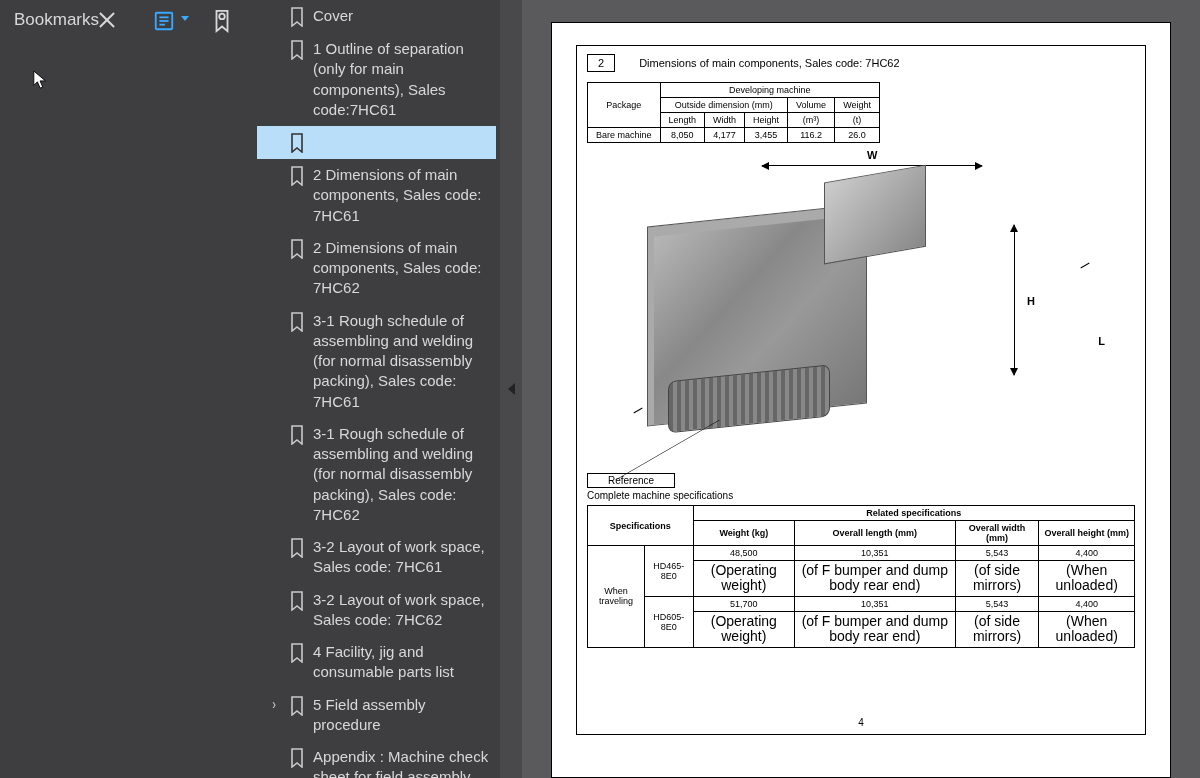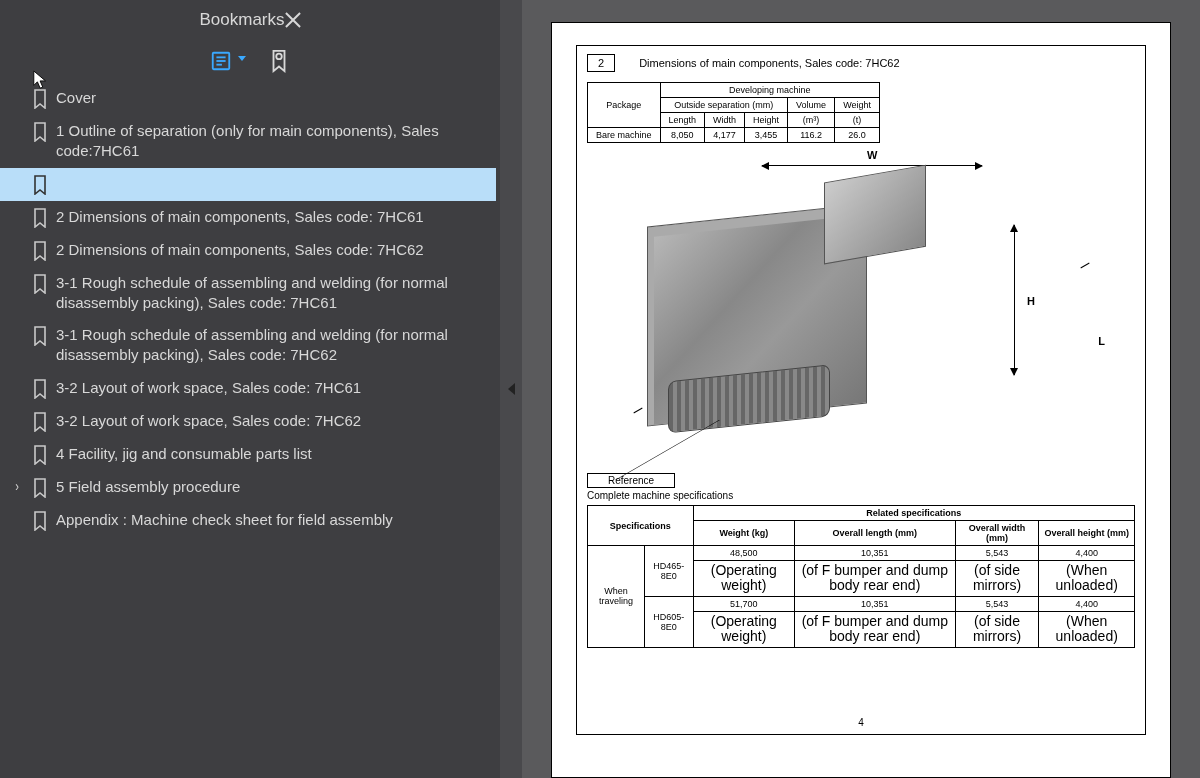--- a/index.html
+++ b/index.html
@@ -9,24 +9,23 @@
     width: 1200px;
     height: 778px;
     overflow: hidden;
     background: #5a5a5c;
   }
   .sidebar {
     width: 500px;
     background: #3e3e41;
     color: #d8d8d8;
     display: flex;
-    flex-direction: column;
+    flex-direction: row;
     flex-shrink: 0;
     position: relative;
-    align-items: center;
   }
   .sb-header {
     display: flex;
     align-items: center;
     padding: 8px 14px;
     font-size: 17px;
     height: 40px;
   }
   .sb-header .title { flex: 1; }
   .sb-header .close-x {
@@ -346,21 +345,21 @@
         <span class="sec-title">Dimensions of main components, Sales code: 7HC62</span>
       </div>
 
       <table class="t1">
         <tbody>
             <tr>
           <th rowspan="3">Package</th>
           <th colspan="5">Developing machine</th>
         </tr>
         <tr>
-          <th colspan="3">Outside separation (mm)</th>
+          <th colspan="3">Outside dimension (mm)</th>
           <th>Volume</th>
           <th>Weight</th>
         </tr>
         <tr>
           <th>Length</th>
           <th>Width</th>
           <th>Height</th>
           <th>(m³)</th>
           <th>(t)</th>
         </tr>

